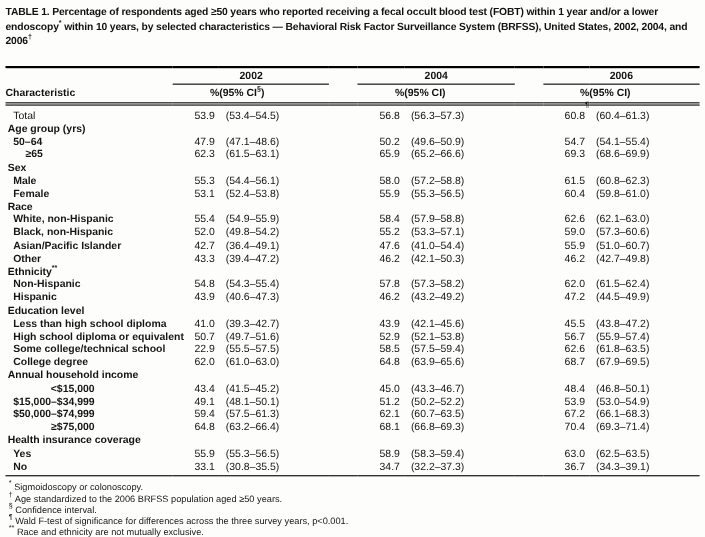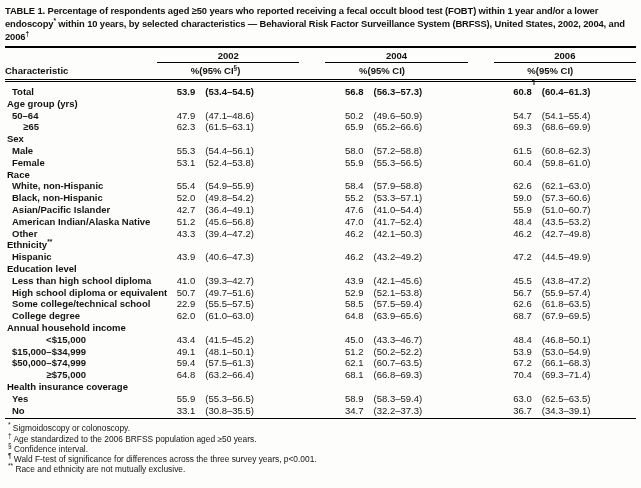--- a/index.html
+++ b/index.html
@@ -20,21 +20,21 @@
     letter-spacing: -0.12px;
     color: #111;
   }
   .title sup { font-size: 6.5px; line-height: 0; }
 
   
   table.brfss {
     border-collapse: collapse;
     table-layout: fixed;
     width: 631px;
-    margin-top: 3px;
+    margin-top: 17px;
   }
   col.c-char { width: 152px; }
   col.c-pct  { width: 42px; }
   col.c-ci   { width: 100px; }
   col.c-gap  { width: 26px; }
 
   thead th {
     font-size: 9.5px;
     font-weight: bold;
     line-height: 12px;
@@ -54,21 +54,21 @@
     font-size: 9.5px;
     line-height: 11.8px;
     padding: 0;
     vertical-align: bottom;
     white-space: nowrap;
     color: #151515;
   }
   td.label { text-align: left; padding-left: 7px; font-weight: bold; }
   tr.section td.label { font-weight: bold; padding-left: 2px; color: #111; }
   tr.section td.label sup { font-size: 6.5px; line-height: 0; }
-  tr.total td { font-weight: bold; padding-top: 4px; color: #111; }
+  tr.total td { font-weight: normal; padding-top: 4px; color: #111; }
   td.pct { text-align: right; padding-right: 4px; }
   td.ci  { text-align: left; padding-left: 6px; }
   tr.last td { border-bottom: 1.5px solid #000; padding-bottom: 2px; }
 
   .pct .v { position: relative; }
   .pct .v sup { position: absolute; left: 100%; top: -4px; font-size: 7px; line-height: 0; }
 
   .alignbox { display: inline-block; text-align: right; }
   .align-age { width: 27px; }
   .align-income { width: 74px; }
@@ -220,44 +220,44 @@
           <td class="pct"><span class="v">42.7</span></td>
           <td class="ci">(36.4–49.1)</td>
           <td></td>
           <td class="pct"><span class="v">47.6</span></td>
           <td class="ci">(41.0–54.4)</td>
           <td></td>
           <td class="pct"><span class="v">55.9</span></td>
           <td class="ci">(51.0–60.7)</td>
         </tr>
         <tr class="data">
-          <td class="label">American Indian/Alaska Native</td>
-          <td class="pct"><span class="v">51.2</span></td>
-          <td class="ci">(45.6–56.8)</td>
-          <td></td>
-          <td class="pct"><span class="v">47.0</span></td>
-          <td class="ci">(41.7–52.4)</td>
-          <td></td>
-          <td class="pct"><span class="v">48.4</span></td>
-          <td class="ci">(43.5–53.2)</td>
-        </tr>
-        <tr class="data">
           <td class="label">Other</td>
           <td class="pct"><span class="v">43.3</span></td>
           <td class="ci">(39.4–47.2)</td>
           <td></td>
           <td class="pct"><span class="v">46.2</span></td>
           <td class="ci">(42.1–50.3)</td>
           <td></td>
           <td class="pct"><span class="v">46.2</span></td>
           <td class="ci">(42.7–49.8)</td>
         </tr>
         <tr class="section">
           <td class="label">Ethnicity<sup>**</sup></td>
           <td colspan="8"></td>
+        </tr>
+        <tr class="data">
+          <td class="label">Non-Hispanic</td>
+          <td class="pct"><span class="v">54.8</span></td>
+          <td class="ci">(54.3–55.4)</td>
+          <td></td>
+          <td class="pct"><span class="v">57.8</span></td>
+          <td class="ci">(57.3–58.2)</td>
+          <td></td>
+          <td class="pct"><span class="v">62.0</span></td>
+          <td class="ci">(61.5–62.4)</td>
         </tr>
         <tr class="data">
           <td class="label">Hispanic</td>
           <td class="pct"><span class="v">43.9</span></td>
           <td class="ci">(40.6–47.3)</td>
           <td></td>
           <td class="pct"><span class="v">46.2</span></td>
           <td class="ci">(43.2–49.2)</td>
           <td></td>
           <td class="pct"><span class="v">47.2</span></td>

